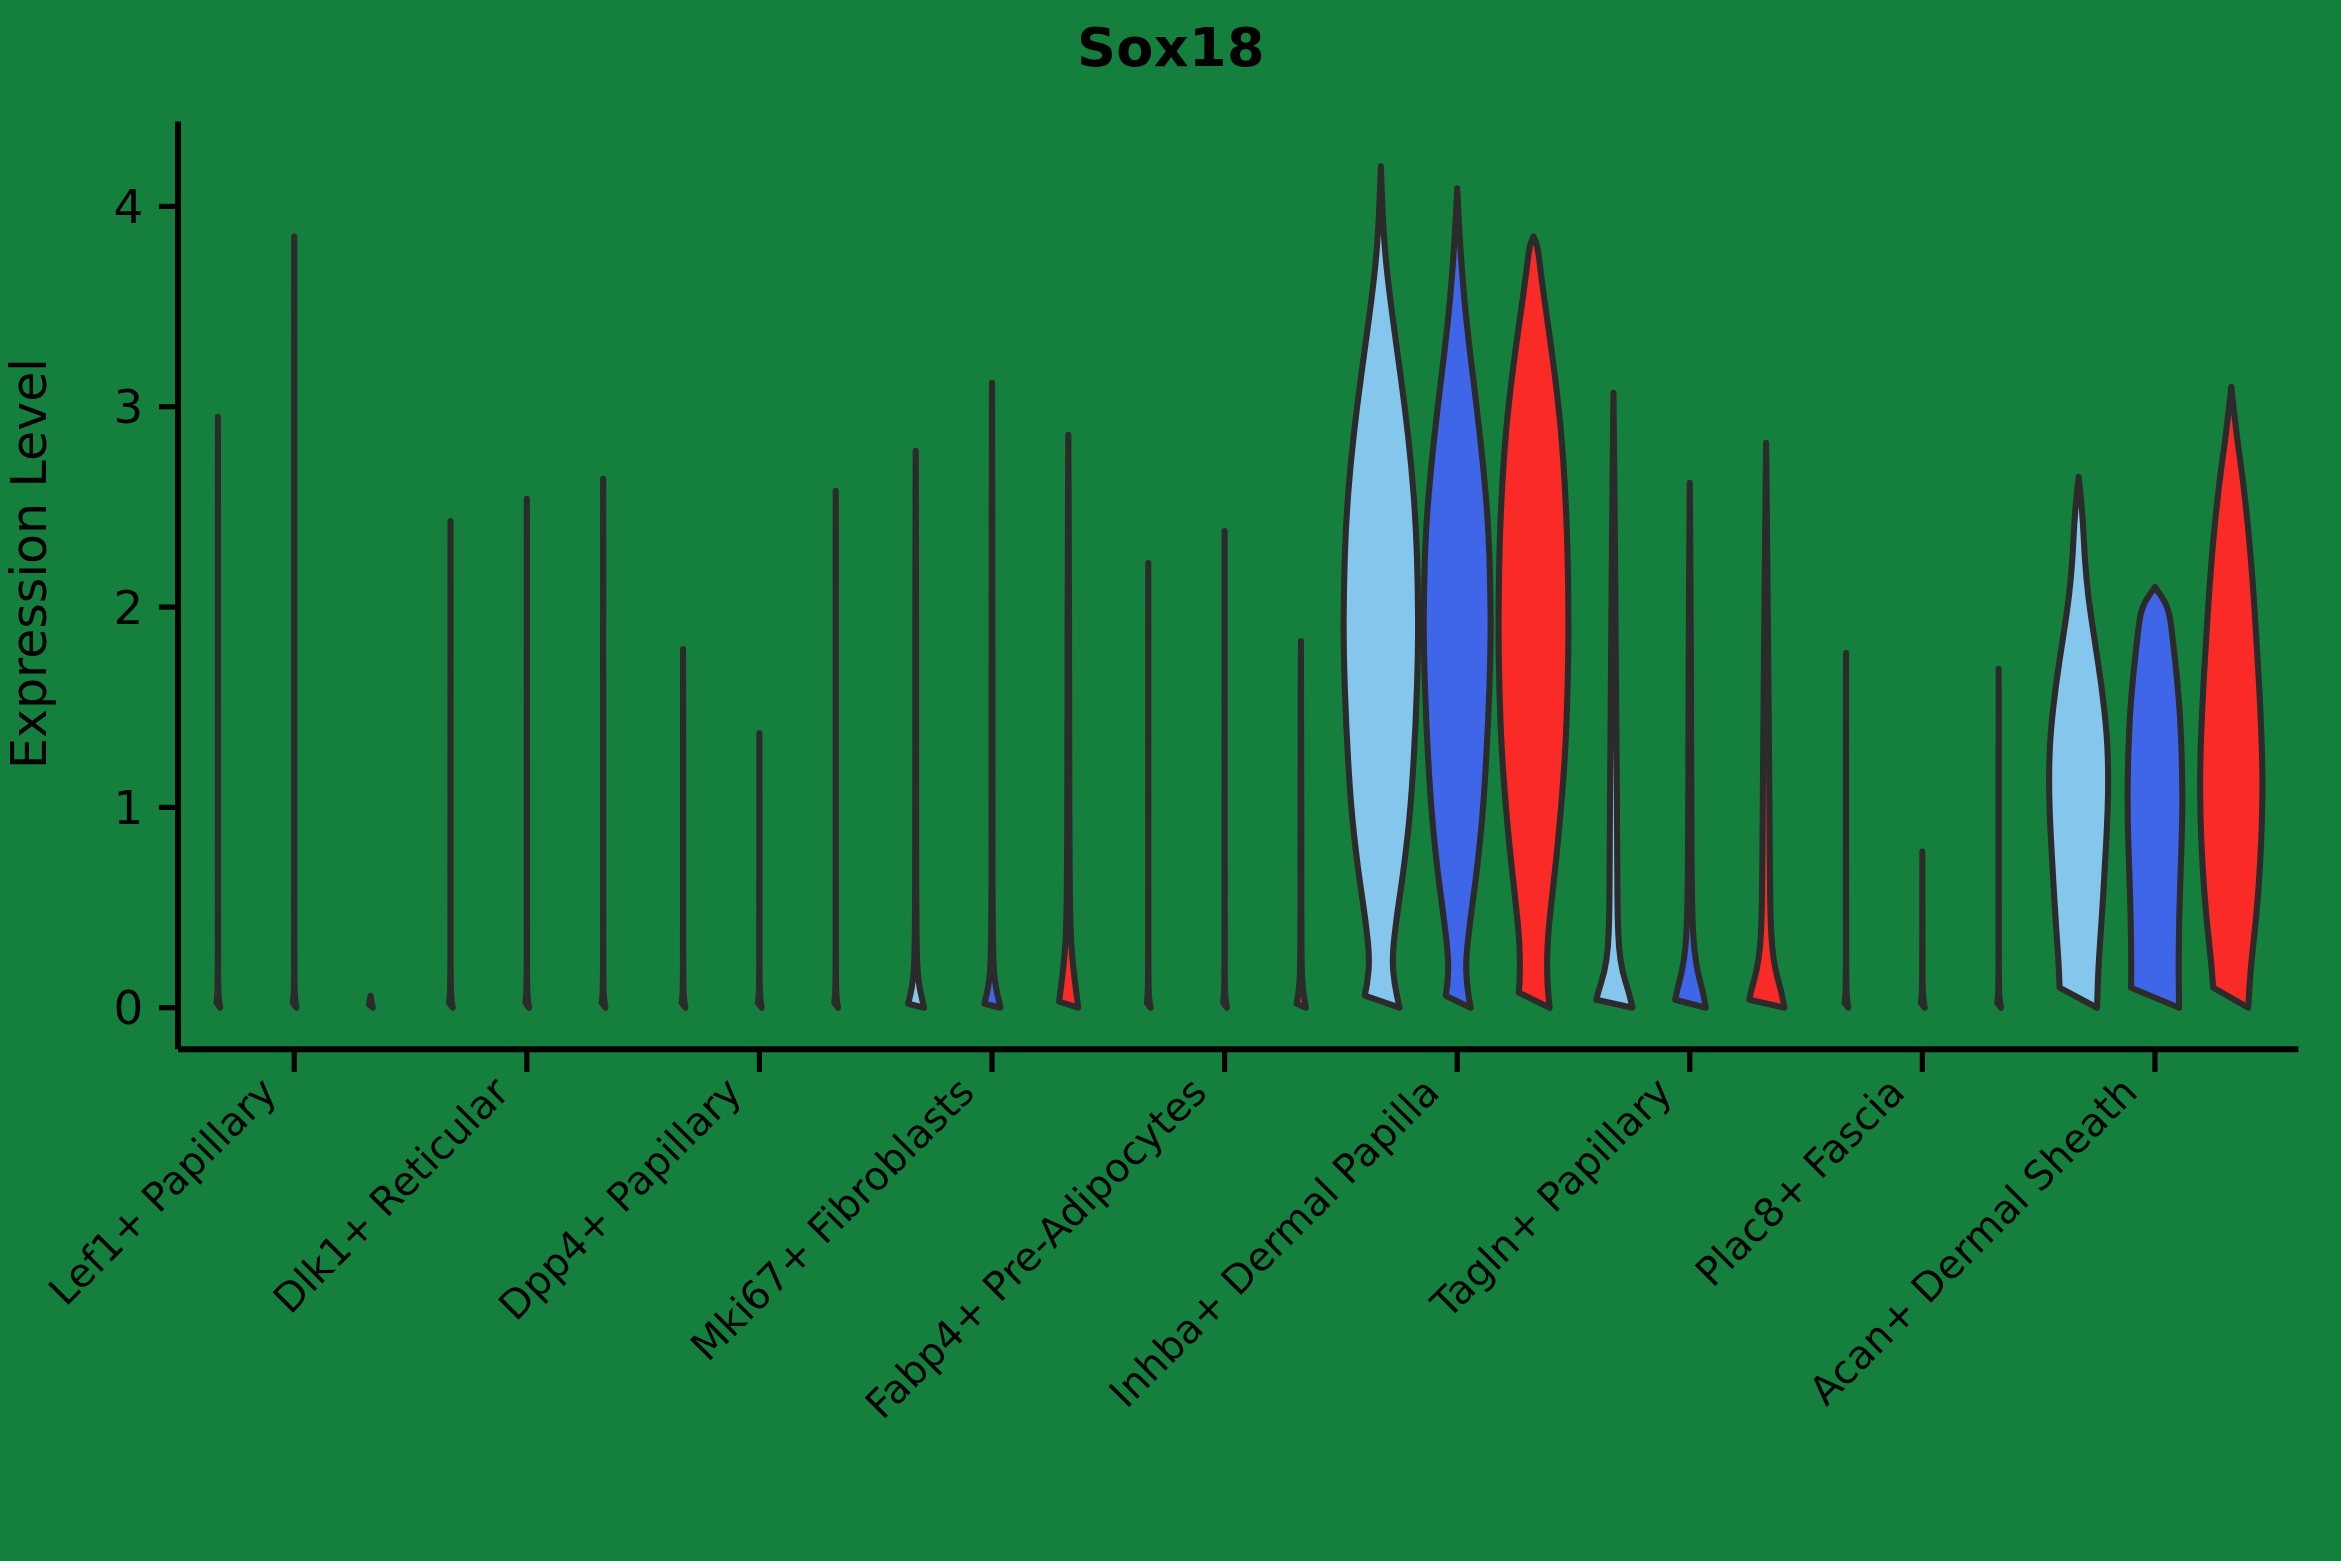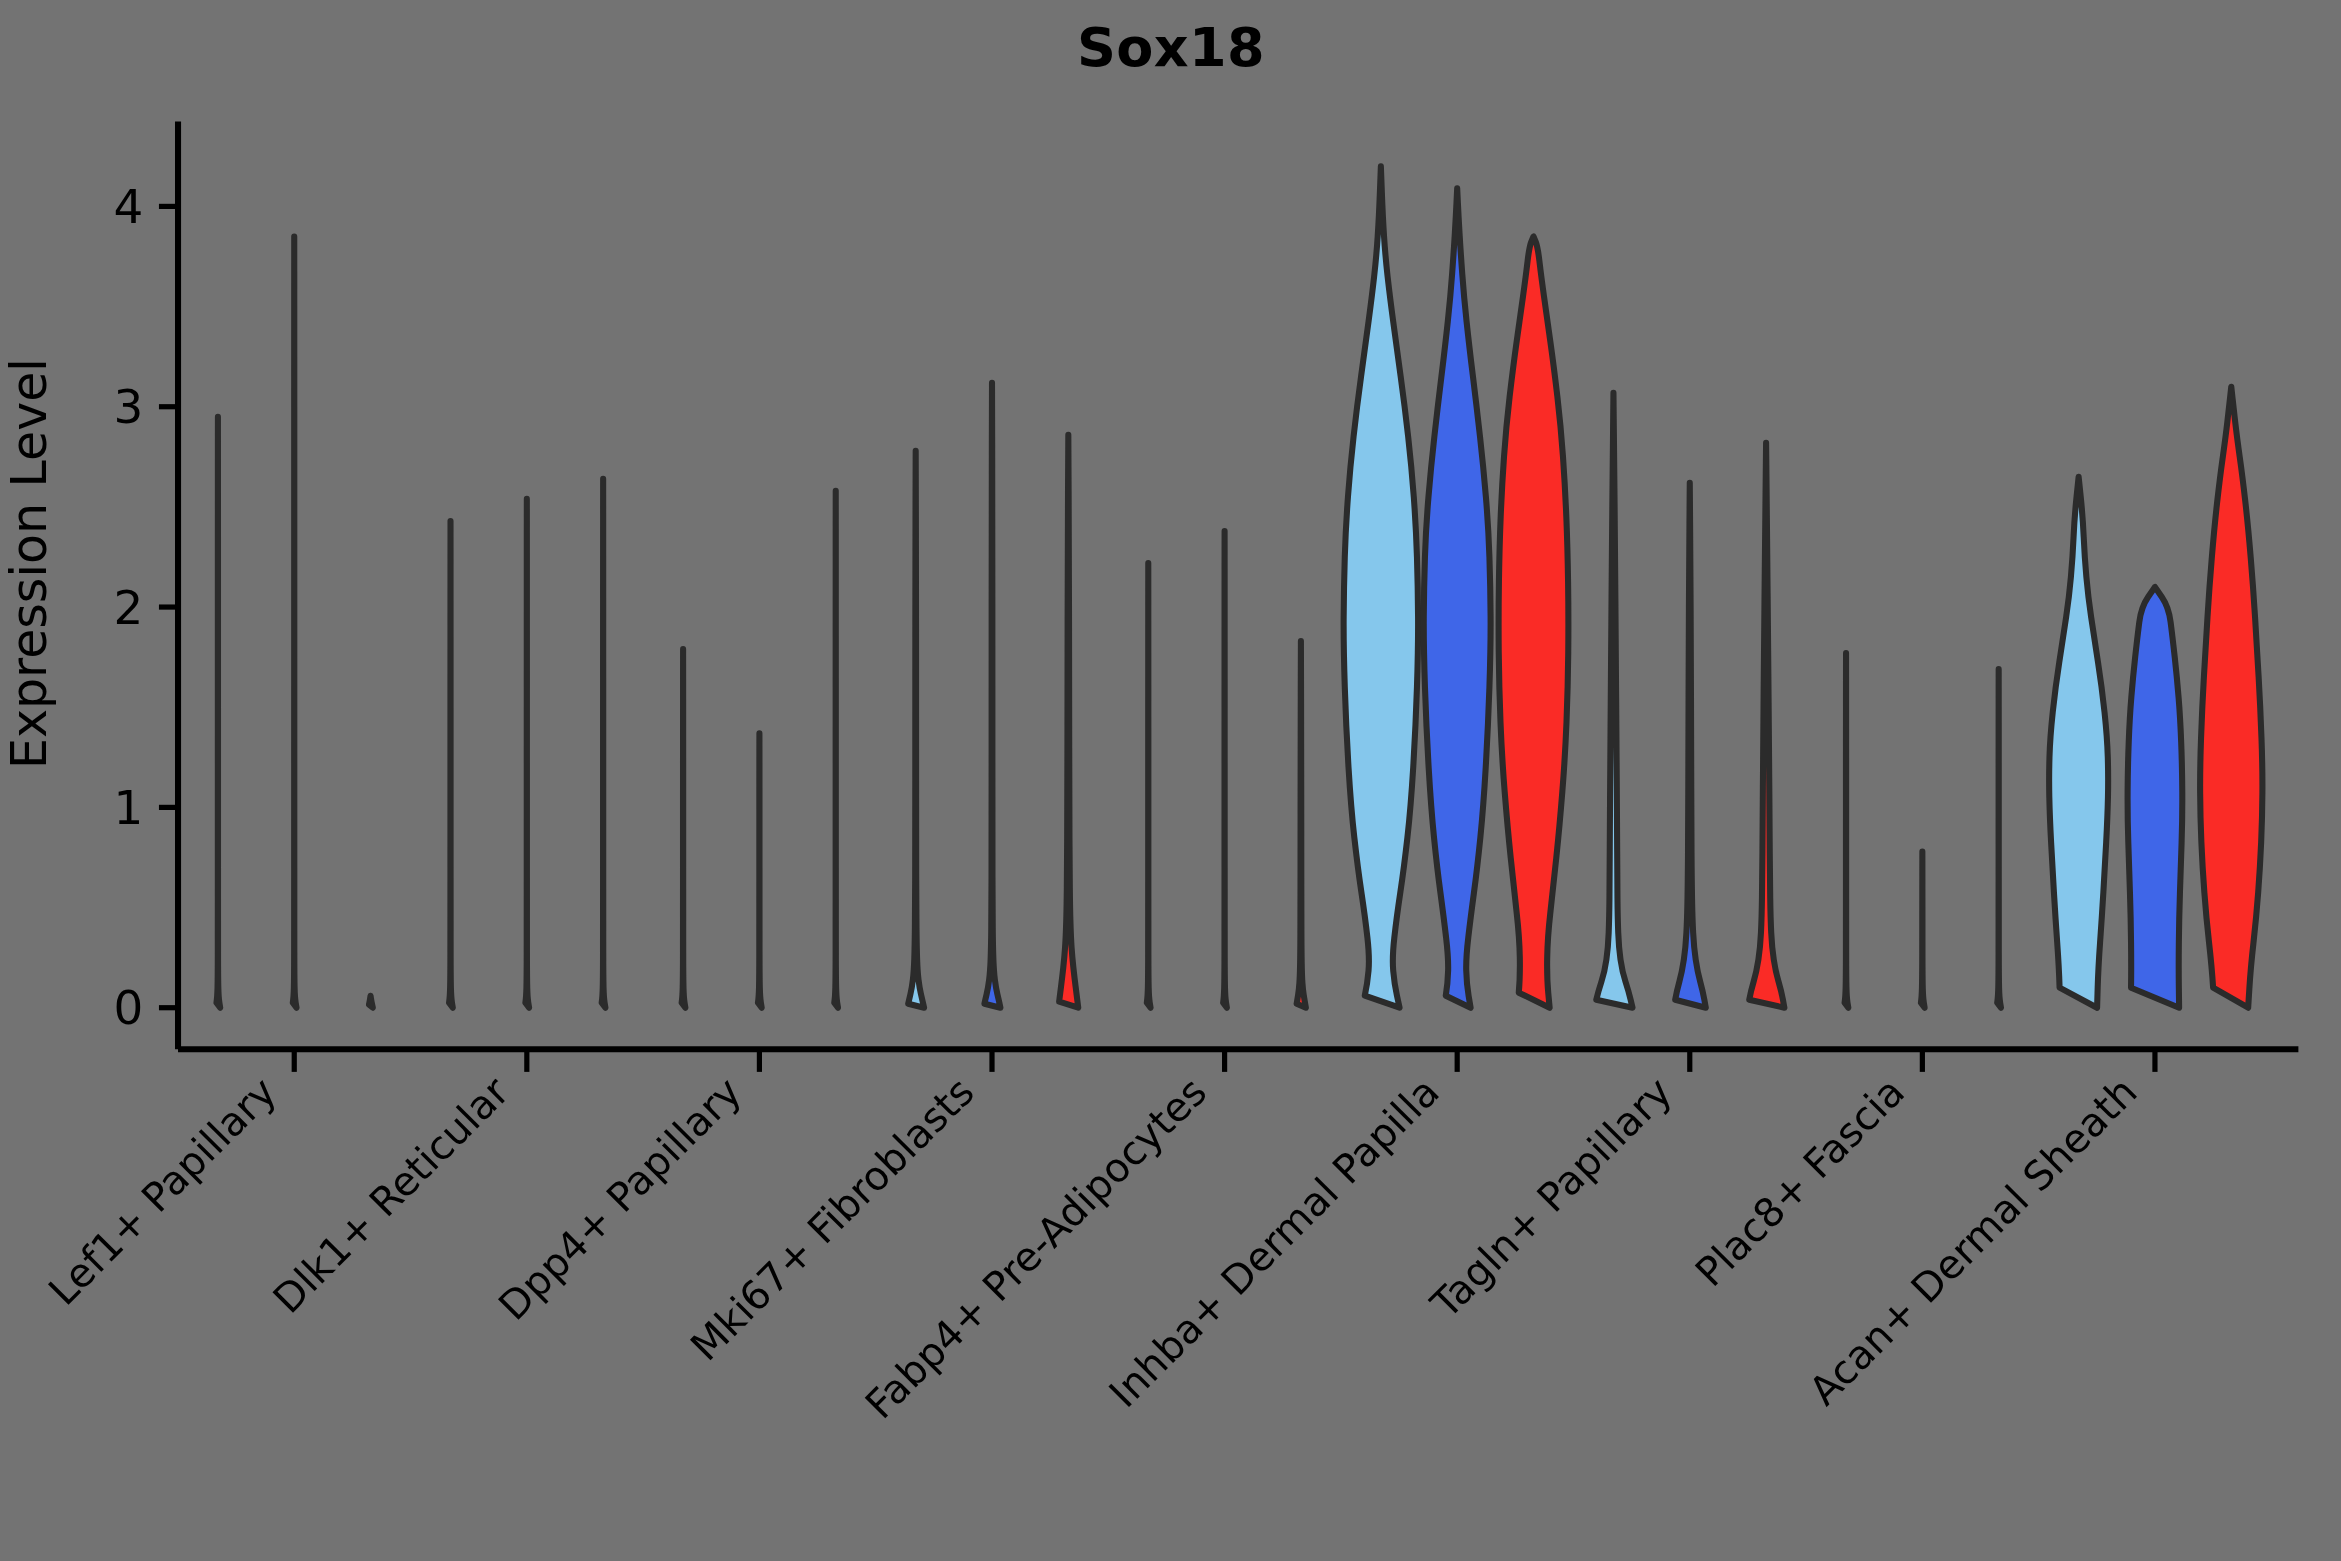--- a/index.html
+++ b/index.html
@@ -4,21 +4,21 @@
 <style>
   html, body {
     margin: 0;
     padding: 0;
     background: #ffffff;
   }
   #page {
     position: relative;
     width: 2342px;
     height: 1561px;
-    background: #737373;
+    background: #15803d;
     font-family: "DejaVu Sans", sans-serif;
     overflow: hidden;
   }
   #plot-title {
     position: absolute;
     left: 0;
     top: 15.6px;
     width: 2342px;
     text-align: center;
     font-size: 54px;

